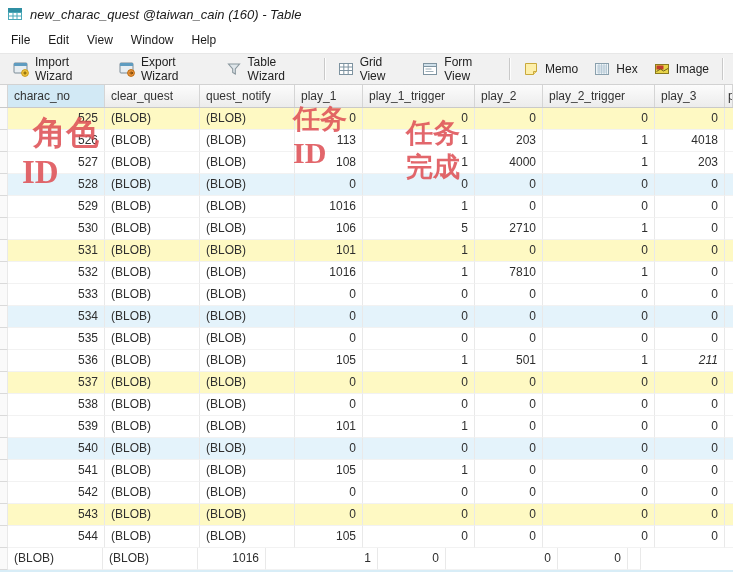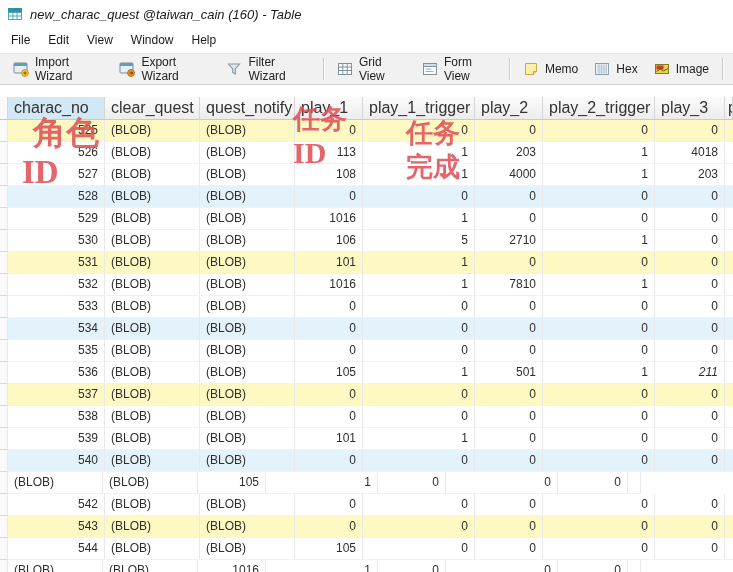--- a/index.html
+++ b/index.html
@@ -14,21 +14,21 @@
   .menubar{height:26px;display:flex;align-items:flex-start;background:#fff;font-size:12px;border-bottom:1px solid #e7e7e7;padding-left:2px;}
   .menu-item{padding:5px 9px;cursor:default;}
 
   
   .toolbar{height:31px;background:#f1f1f1;border-bottom:1px solid #d2d2d2;display:flex;align-items:center;padding:0 5px;font-size:12px;color:#222;}
   .tb-btn{display:flex;align-items:center;gap:6px;padding:4px 8px;border-radius:2px;cursor:default;}
   .tb-sep{width:1px;height:22px;background:#c9c9c9;margin:0 5px;box-shadow:1px 0 0 #fdfdfd;flex:none;}
   .tb-icon{display:flex;flex:none;}
 
   
-  .grid-header{display:flex;height:23px;background:linear-gradient(#fcfcfc,#ececec);border-bottom:1px solid #c9c9c9;font-size:16px;color:#333;margin-top:12px;}
+  .grid-header{display:flex;height:23px;background:linear-gradient(#fcfcfc,#ececec);border-bottom:1px solid #c9c9c9;font-size:12px;color:#333;}
   .grid-header .cell{line-height:22px;border-right:1px solid #d5d5d5;}
   .cell{flex:none;padding:0 6px;overflow:hidden;white-space:nowrap;}
   .gutter{width:8px;padding:0;background:#fafafa;border-right:1px solid #dcdcdc;}
   .grid-body .row{display:flex;height:22px;font-size:12px;background:#fff;}
   .grid-body .cell{line-height:21px;border-right:1px solid #e9e9e9;border-bottom:1px solid #f2f2f2;color:#2e2e2e;}
   .grid-body .gutter{border-bottom:1px solid #dadada;}
   .row.gray{background:#fef9c3;}
   .row.blue{background:#e4f3fb;}
   .right{text-align:right;}
   .left{text-align:left;}
@@ -88,21 +88,21 @@
         </svg>
       </span>
       <span data-name="export-wizard-label">Export Wizard</span>
     </div>
     <div class="tb-btn" data-name="filter-wizard-button">
       <span class="tb-icon" data-name="filter-icon">
         <svg width="16" height="16">
           <path d="M2.5 3h11l-4.2 5v5l-2.6-1.6V8z" fill="#dfe6ea" stroke="#8a979e" stroke-width="1.1"></path>
         </svg>
       </span>
-      <span data-name="filter-wizard-label">Filter Wizard</span>
+      <span data-name="filter-wizard-label">Table Wizard</span>
     </div>
     <div class="tb-sep" data-name="toolbar-separator"></div>
     <div class="tb-btn" data-name="grid-view-button">
       <span class="tb-icon" data-name="grid-view-icon">
         <svg width="16" height="16">
           <rect x="1.5" y="2.5" width="13" height="11" fill="#fff" stroke="#7e93a0"></rect>
           <path d="M1.5 6h13M1.5 9.5h13M5.8 2.5v11M10.2 2.5v11" stroke="#7e93a0"></path>
         </svg>
       </span>
       <span data-name="grid-view-label">Grid View</span>
@@ -350,20 +350,21 @@
       <div class="cell left" data-name="cell-quest_notify" style="width: 95px;">(BLOB)</div>
       <div class="cell right" data-name="cell-play_1" style="width: 68px;">0</div>
       <div class="cell right" data-name="cell-play_1_trigger" style="width: 112px;">0</div>
       <div class="cell right" data-name="cell-play_2" style="width: 68px;">0</div>
       <div class="cell right" data-name="cell-play_2_trigger" style="width: 112px;">0</div>
       <div class="cell right" data-name="cell-play_3" style="width: 70px;">0</div>
       <div class="cell left" data-name="cell-p" style="width: 8px;"></div>
     </div>
     <div class="row" data-name="table-row">
       <div class="cell gutter" data-name="row-gutter"></div>
+      <div class="cell right" data-name="cell-charac_no" style="width: 97px;">541</div>
       <div class="cell left" data-name="cell-clear_quest" style="width: 95px;">(BLOB)</div>
       <div class="cell left" data-name="cell-quest_notify" style="width: 95px;">(BLOB)</div>
       <div class="cell right" data-name="cell-play_1" style="width: 68px;">105</div>
       <div class="cell right" data-name="cell-play_1_trigger" style="width: 112px;">1</div>
       <div class="cell right" data-name="cell-play_2" style="width: 68px;">0</div>
       <div class="cell right" data-name="cell-play_2_trigger" style="width: 112px;">0</div>
       <div class="cell right" data-name="cell-play_3" style="width: 70px;">0</div>
       <div class="cell left" data-name="cell-p" style="width: 8px;"></div>
     </div>
     <div class="row" data-name="table-row">

